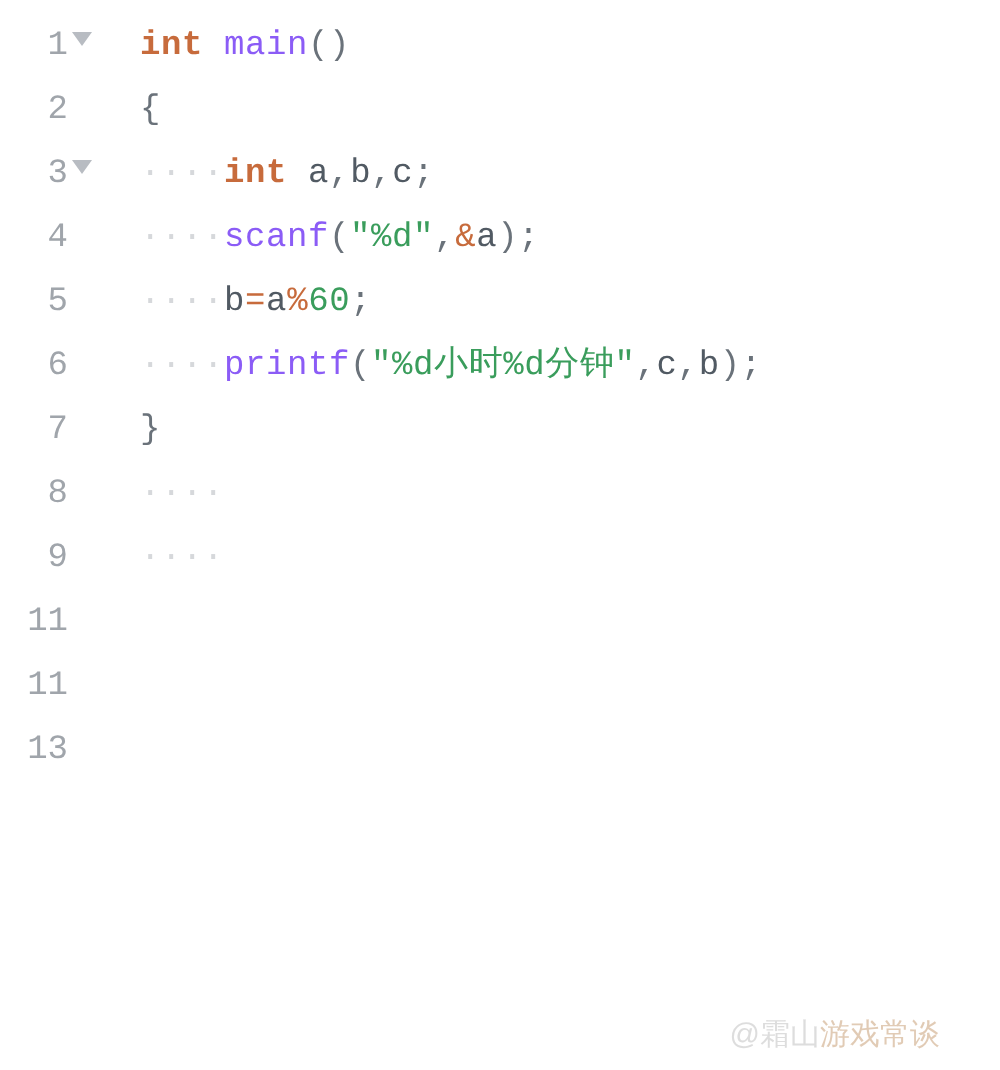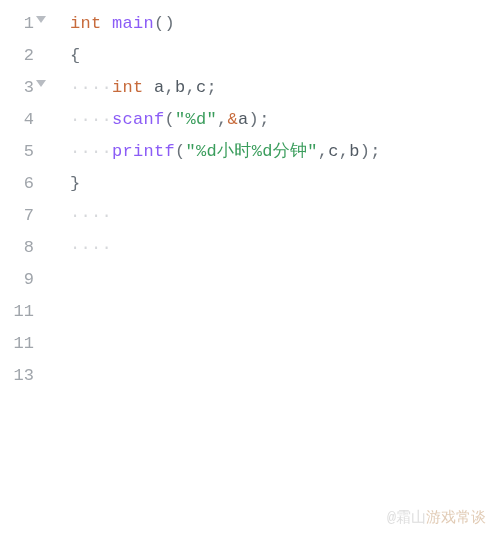--- a/index.html
+++ b/index.html
@@ -43,35 +43,35 @@
       padding-left: 22px;
     }
     .line {
       height: 32px;
       line-height: 32px;
       white-space: pre;
       letter-spacing: 0.3px;
     }
     .ws { color: #d6d8db; }
     .preproc { color: #3a8a8a; }
-    .kw-type { color: #c76b3c; }
+    .kw-type { color: #c76b3c; font-weight: bold; }
     .kw-ctrl { color: #c76b3c; }
     .fn { color: #8b5cf6; }
     .plain { color: #515a63; }
     .punct { color: #6a727a; }
     .str { color: #3a9d5c; }
     .num { color: #3a9d5c; }
     .op { color: #c76b3c; }
     .watermark {
       position: absolute;
       bottom: 8px;
-      right: 14px;
+      right: 30px;
       font-size: 15px;
       color: rgba(200,160,120,0.55);
-      font-family: Liberation Mono, monospace;
+      font-family: Liberation Sans, sans-serif;
     }
     .watermark .faint { color: rgba(180,180,180,0.45); }
   </style>
 </head>
 <body>
 
 <div class="editor">
   <div class="gutter" id="gutter">
       <div class="ln">1<span class="fold"></span></div>
       <div class="ln">2</div>
@@ -84,20 +84,21 @@
       <div class="ln">9</div>
       <div class="ln">11</div>
       <div class="ln">11</div>
       <div class="ln">13</div>
     </div>
   <div class="code" id="code">
       <div class="line"><span class="kw-type">int</span><span class="plain"> </span><span class="fn">main</span><span class="punct">()</span></div>
       <div class="line"><span class="punct">{</span></div>
       <div class="line"><span class="ws">····</span><span class="kw-type">int</span><span class="plain"> a</span><span class="punct">,</span><span class="plain">b</span><span class="punct">,</span><span class="plain">c</span><span class="punct">;</span></div>
       <div class="line"><span class="ws">····</span><span class="fn">scanf</span><span class="punct">(</span><span class="str">"%d"</span><span class="punct">,</span><span class="op">&amp;</span><span class="plain">a</span><span class="punct">)</span><span class="punct">;</span></div>
+      <div class="line"><span class="ws">····</span><span class="plain">b</span><span class="op">=</span><span class="plain">a</span><span class="op">%</span><span class="num">60</span><span class="punct">;</span></div>
       <div class="line"><span class="ws">····</span><span class="fn">printf</span><span class="punct">(</span><span class="str">"%d小时%d分钟"</span><span class="punct">,</span><span class="plain">c</span><span class="punct">,</span><span class="plain">b</span><span class="punct">)</span><span class="punct">;</span></div>
       <div class="line"><span class="punct">}</span></div>
       <div class="line"><span class="ws">····</span></div>
       <div class="line"><span class="ws">····</span></div>
     </div>
 </div>
 
 <div class="watermark">
   <span class="faint">@霜山</span><span>游戏常谈</span>
 </div>

